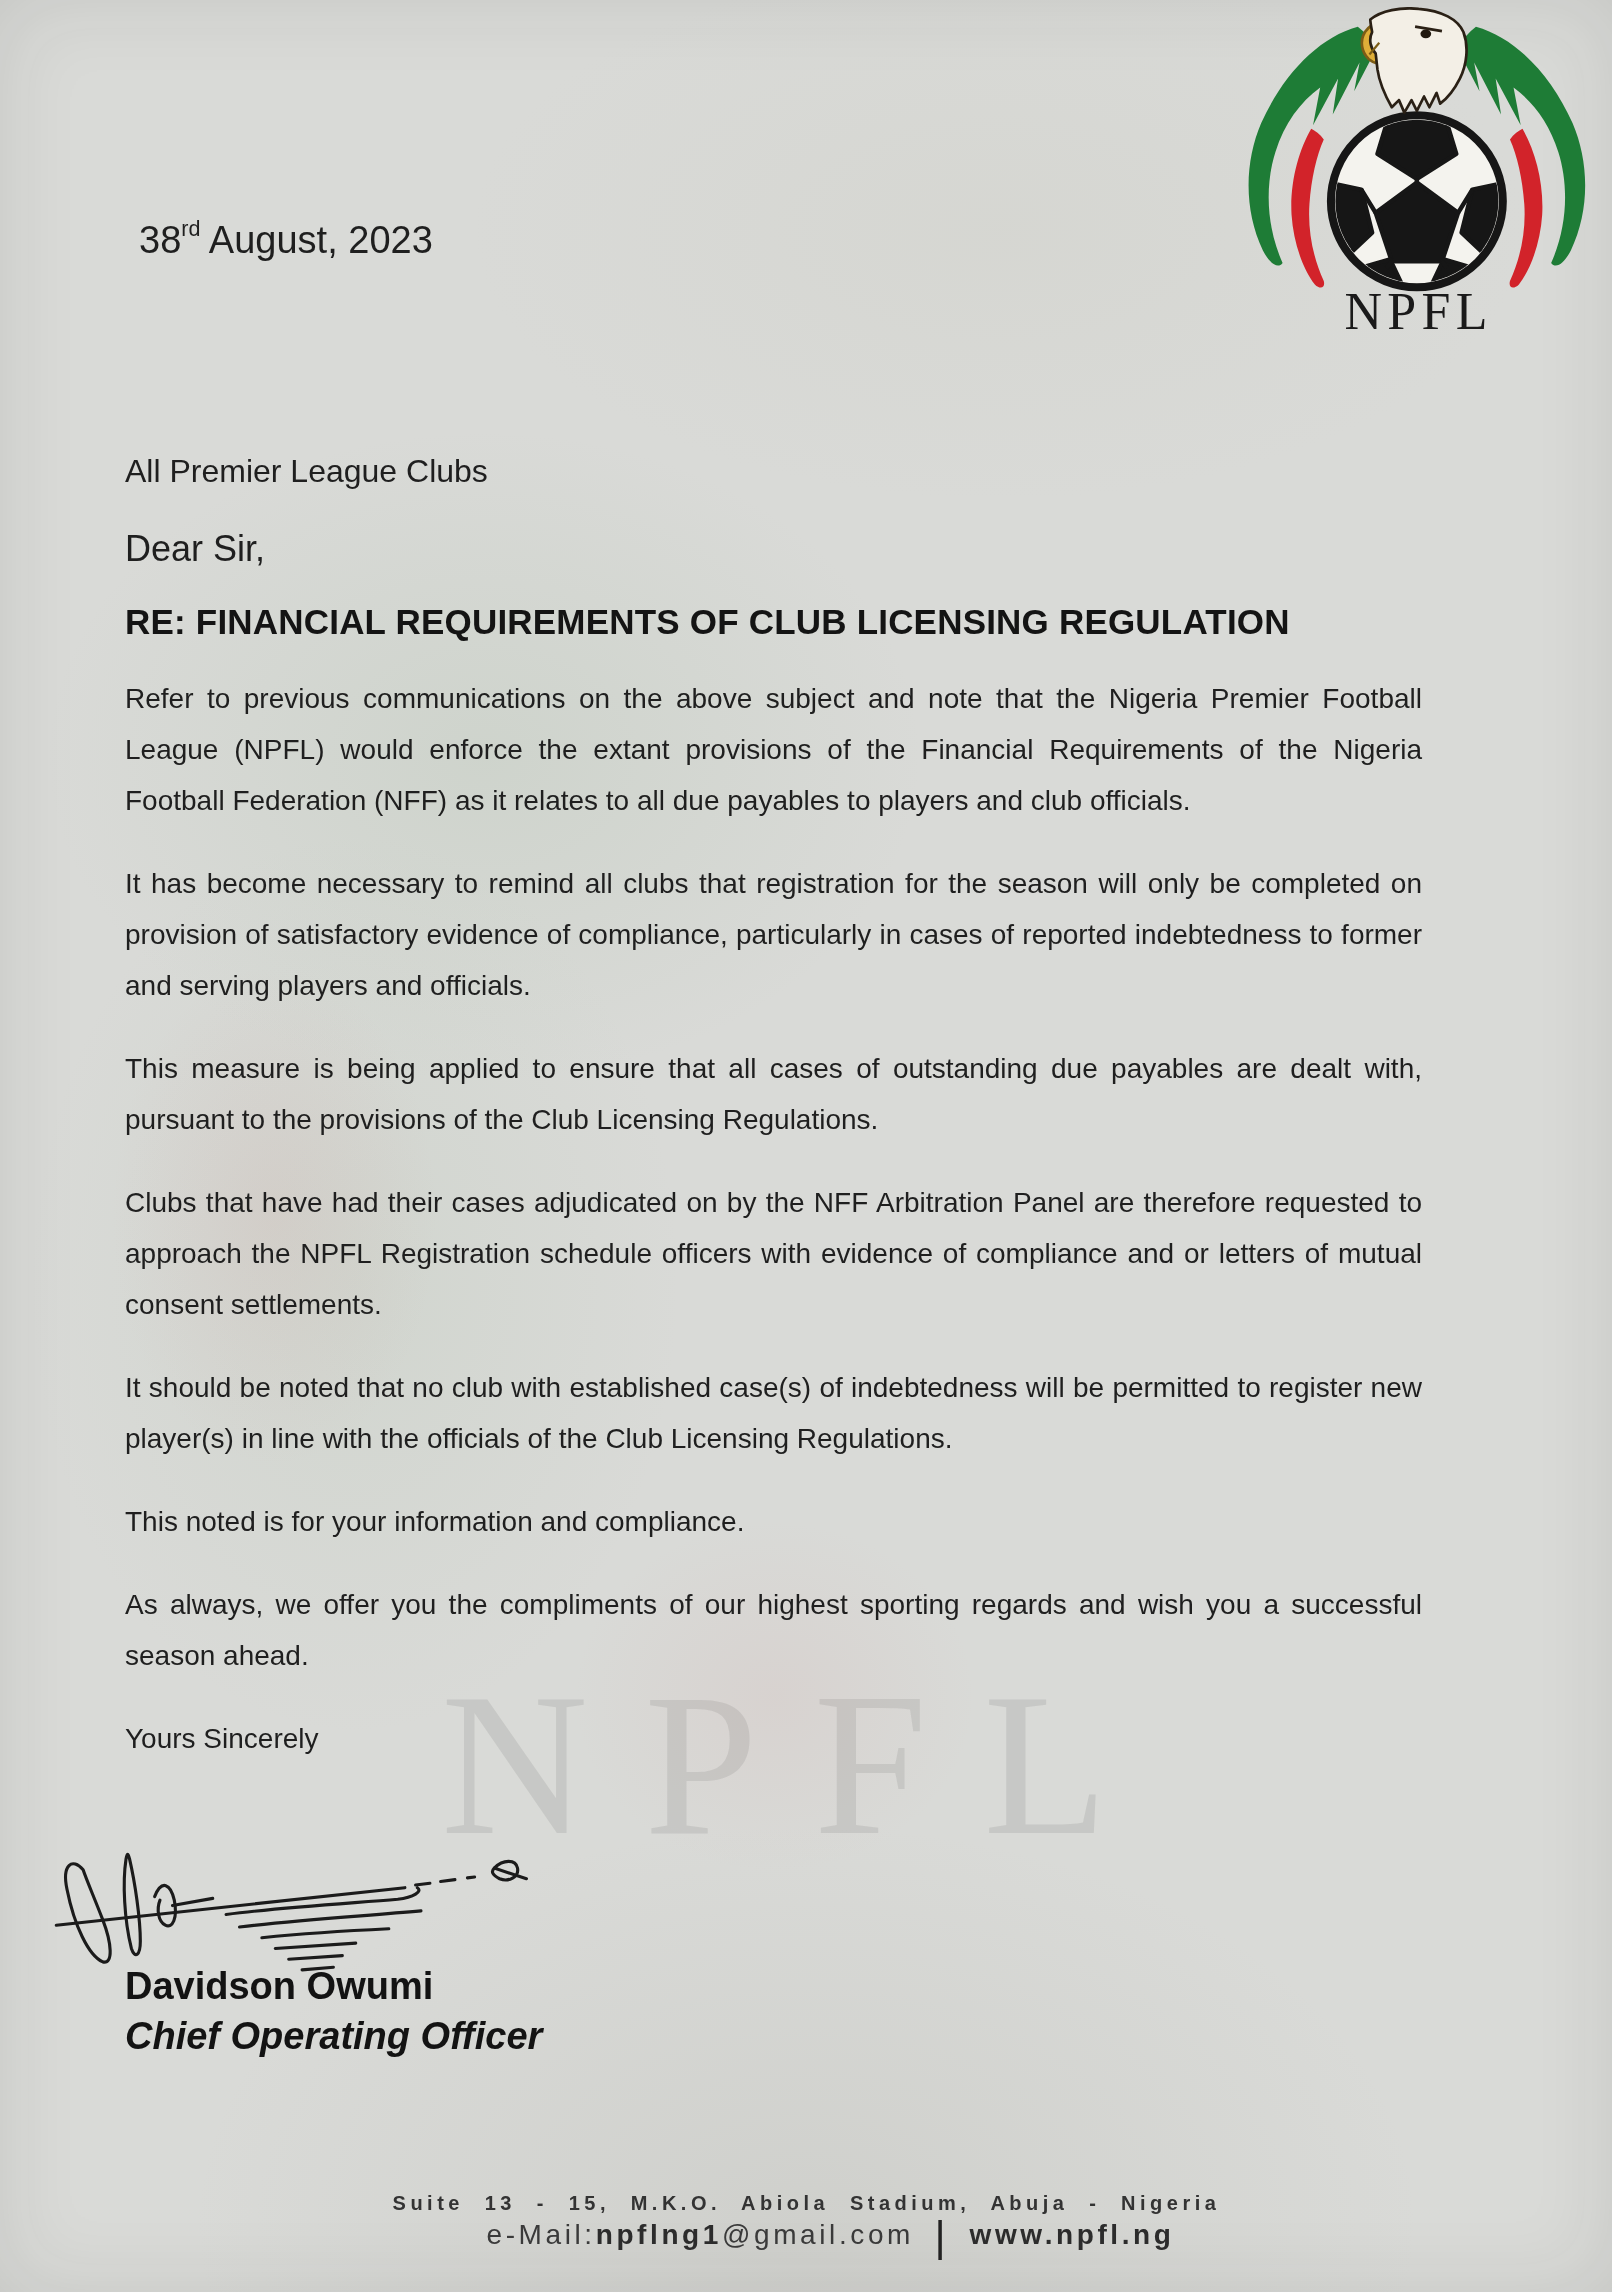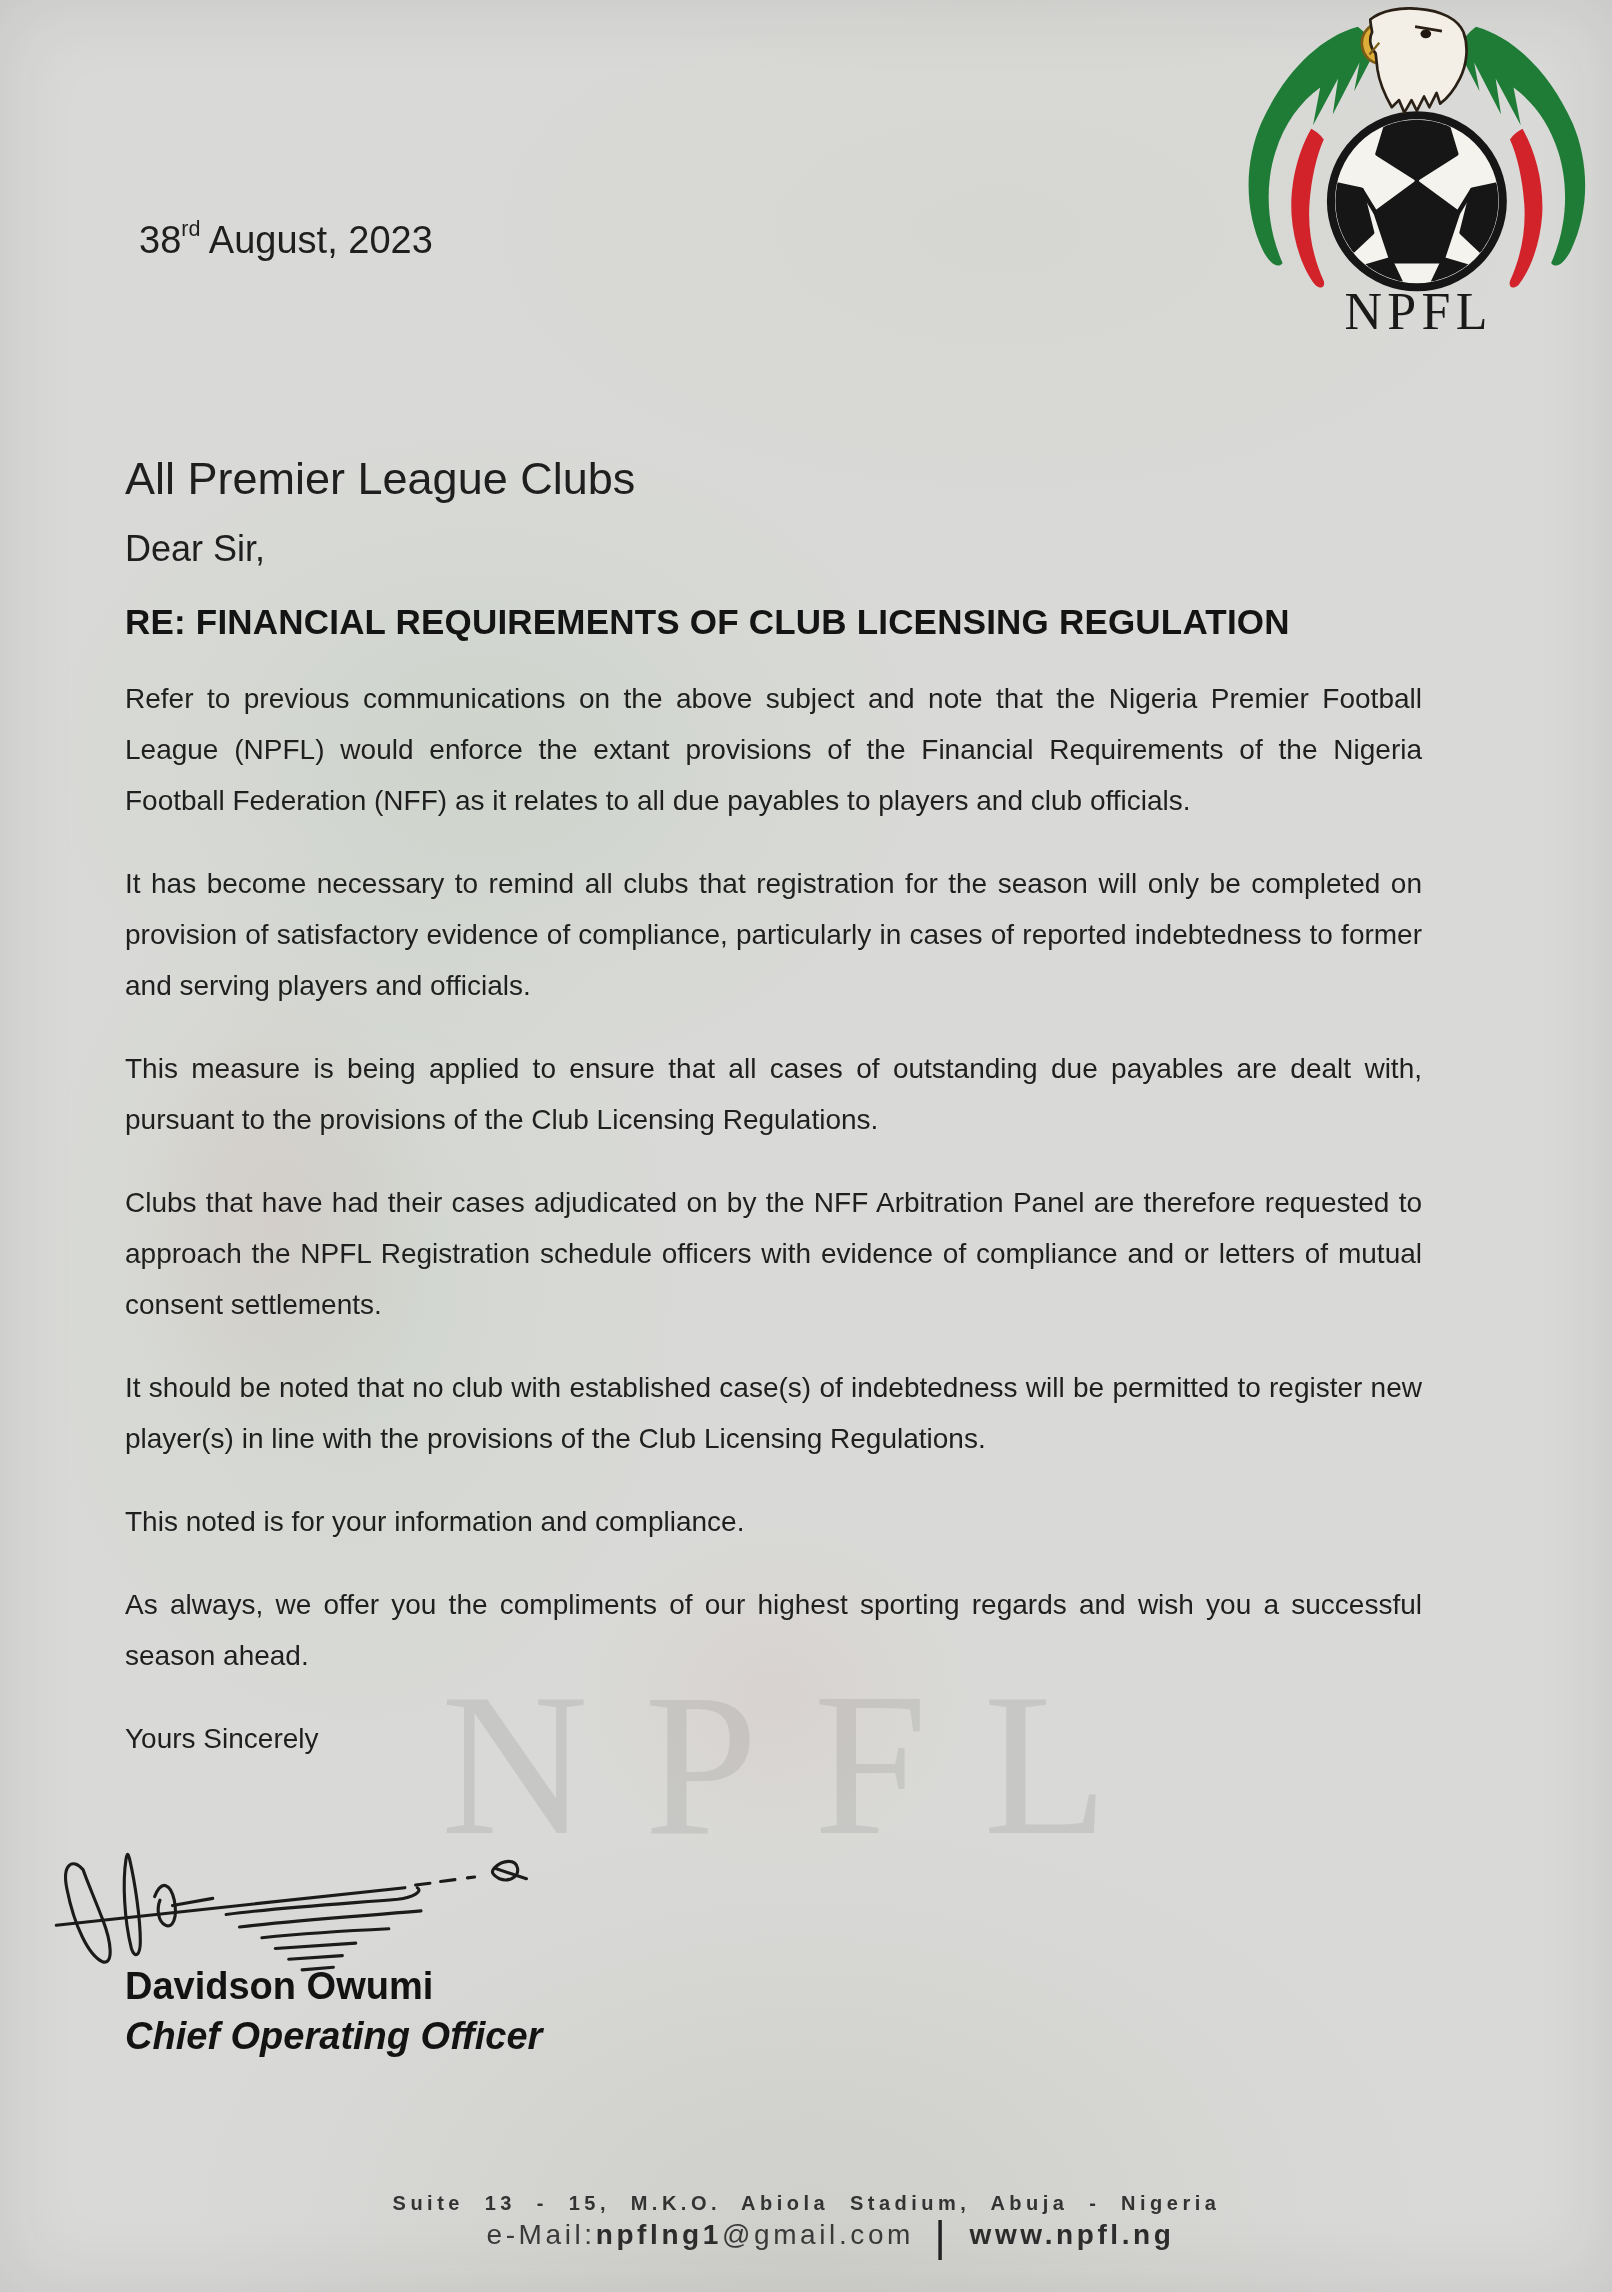--- a/index.html
+++ b/index.html
@@ -25,21 +25,21 @@
     position:absolute;left:441px;top:1662px;
     font-family:"Liberation Serif",serif;
     font-size:204px;line-height:1;
     letter-spacing:56px;
     color:rgba(50,50,50,0.10);
     user-select:none;
   }
   .date{left:139px;top:219px;font-size:38px;}
   .date sup{font-size:21.5px;position:relative;top:-3.6px;letter-spacing:0;}
   .recipient1{left:125px;top:380px;font-size:37px;font-weight:700;color:#141414;}
-  .recipient2{left:125px;top:453px;font-size:45px;}
+  .recipient2{left:125px;top:453px;font-size:32px;}
   .salutation{left:125px;top:528px;font-size:36px;}
   .subject{left:125px;top:602px;font-size:35px;font-weight:700;color:#141414;letter-spacing:0.2px;}
   .body-block{
     left:125px;top:673px;width:1297px;
     font-size:28px;line-height:51px;
     text-align:justify;
   }
   .body-block p{margin:0 0 32px 0;}
   .closing{margin-top:5.4px;}
   .sig-name{left:125px;top:1965px;font-size:38px;font-weight:700;color:#131313;}
@@ -126,21 +126,21 @@
 
   <div class="abs recipient2">All Premier League Clubs</div>
   <div class="abs salutation">Dear Sir,</div>
   <div class="abs subject">RE: FINANCIAL REQUIREMENTS OF CLUB LICENSING REGULATION</div>
 
   <div class="abs body-block">
     <p>Refer to previous communications on the above subject and note that the Nigeria Premier Football League (NPFL) would enforce the extant provisions of the Financial Requirements of the Nigeria Football Federation (NFF) as it relates to all due payables to players and club officials.</p>
     <p>It has become necessary to remind all clubs that registration for the season will only be completed on provision of satisfactory evidence of compliance, particularly in cases of reported indebtedness to former and serving players and officials.</p>
     <p>This measure is being applied to ensure that all cases of outstanding due payables are dealt with, pursuant to the provisions of the Club Licensing Regulations.</p>
     <p>Clubs that have had their cases adjudicated on by the NFF Arbitration Panel are therefore requested to approach the NPFL Registration schedule officers with evidence of compliance and or letters of mutual consent settlements.</p>
-    <p>It should be noted that no club with established case(s) of indebtedness will be permitted to register new player(s) in line with the provisions of the Club Licensing Regulations.</p>
+    <p>It should be noted that no club with established case(s) of indebtedness will be permitted to register new player(s) in line with the officials of the Club Licensing Regulations.</p>
     <p>This noted is for your information and compliance.</p>
     <p>As always, we offer you the compliments of our highest sporting regards and wish you a successful season ahead.</p>
     <p class="closing">Yours Sincerely</p>
   </div>
 
   <svg class="abs signature" width="537" height="143" viewBox="0 0 600 160">
     <g fill="none" stroke="#1b1b1b" stroke-width="3.5" stroke-linecap="round">
       <path d="M40,30 C28,16 16,24 22,52 C30,92 46,126 62,133 C74,136 72,112 62,86 C52,60 44,42 40,30"></path>
       <path d="M88,18 C84,44 86,86 94,118 C98,130 104,126 104,110 C104,84 98,44 92,18 C90,10 89,12 88,18"></path>
       <path d="M120,60 C128,40 138,46 142,64 C146,84 140,96 132,92 C124,88 122,74 126,64"></path>

